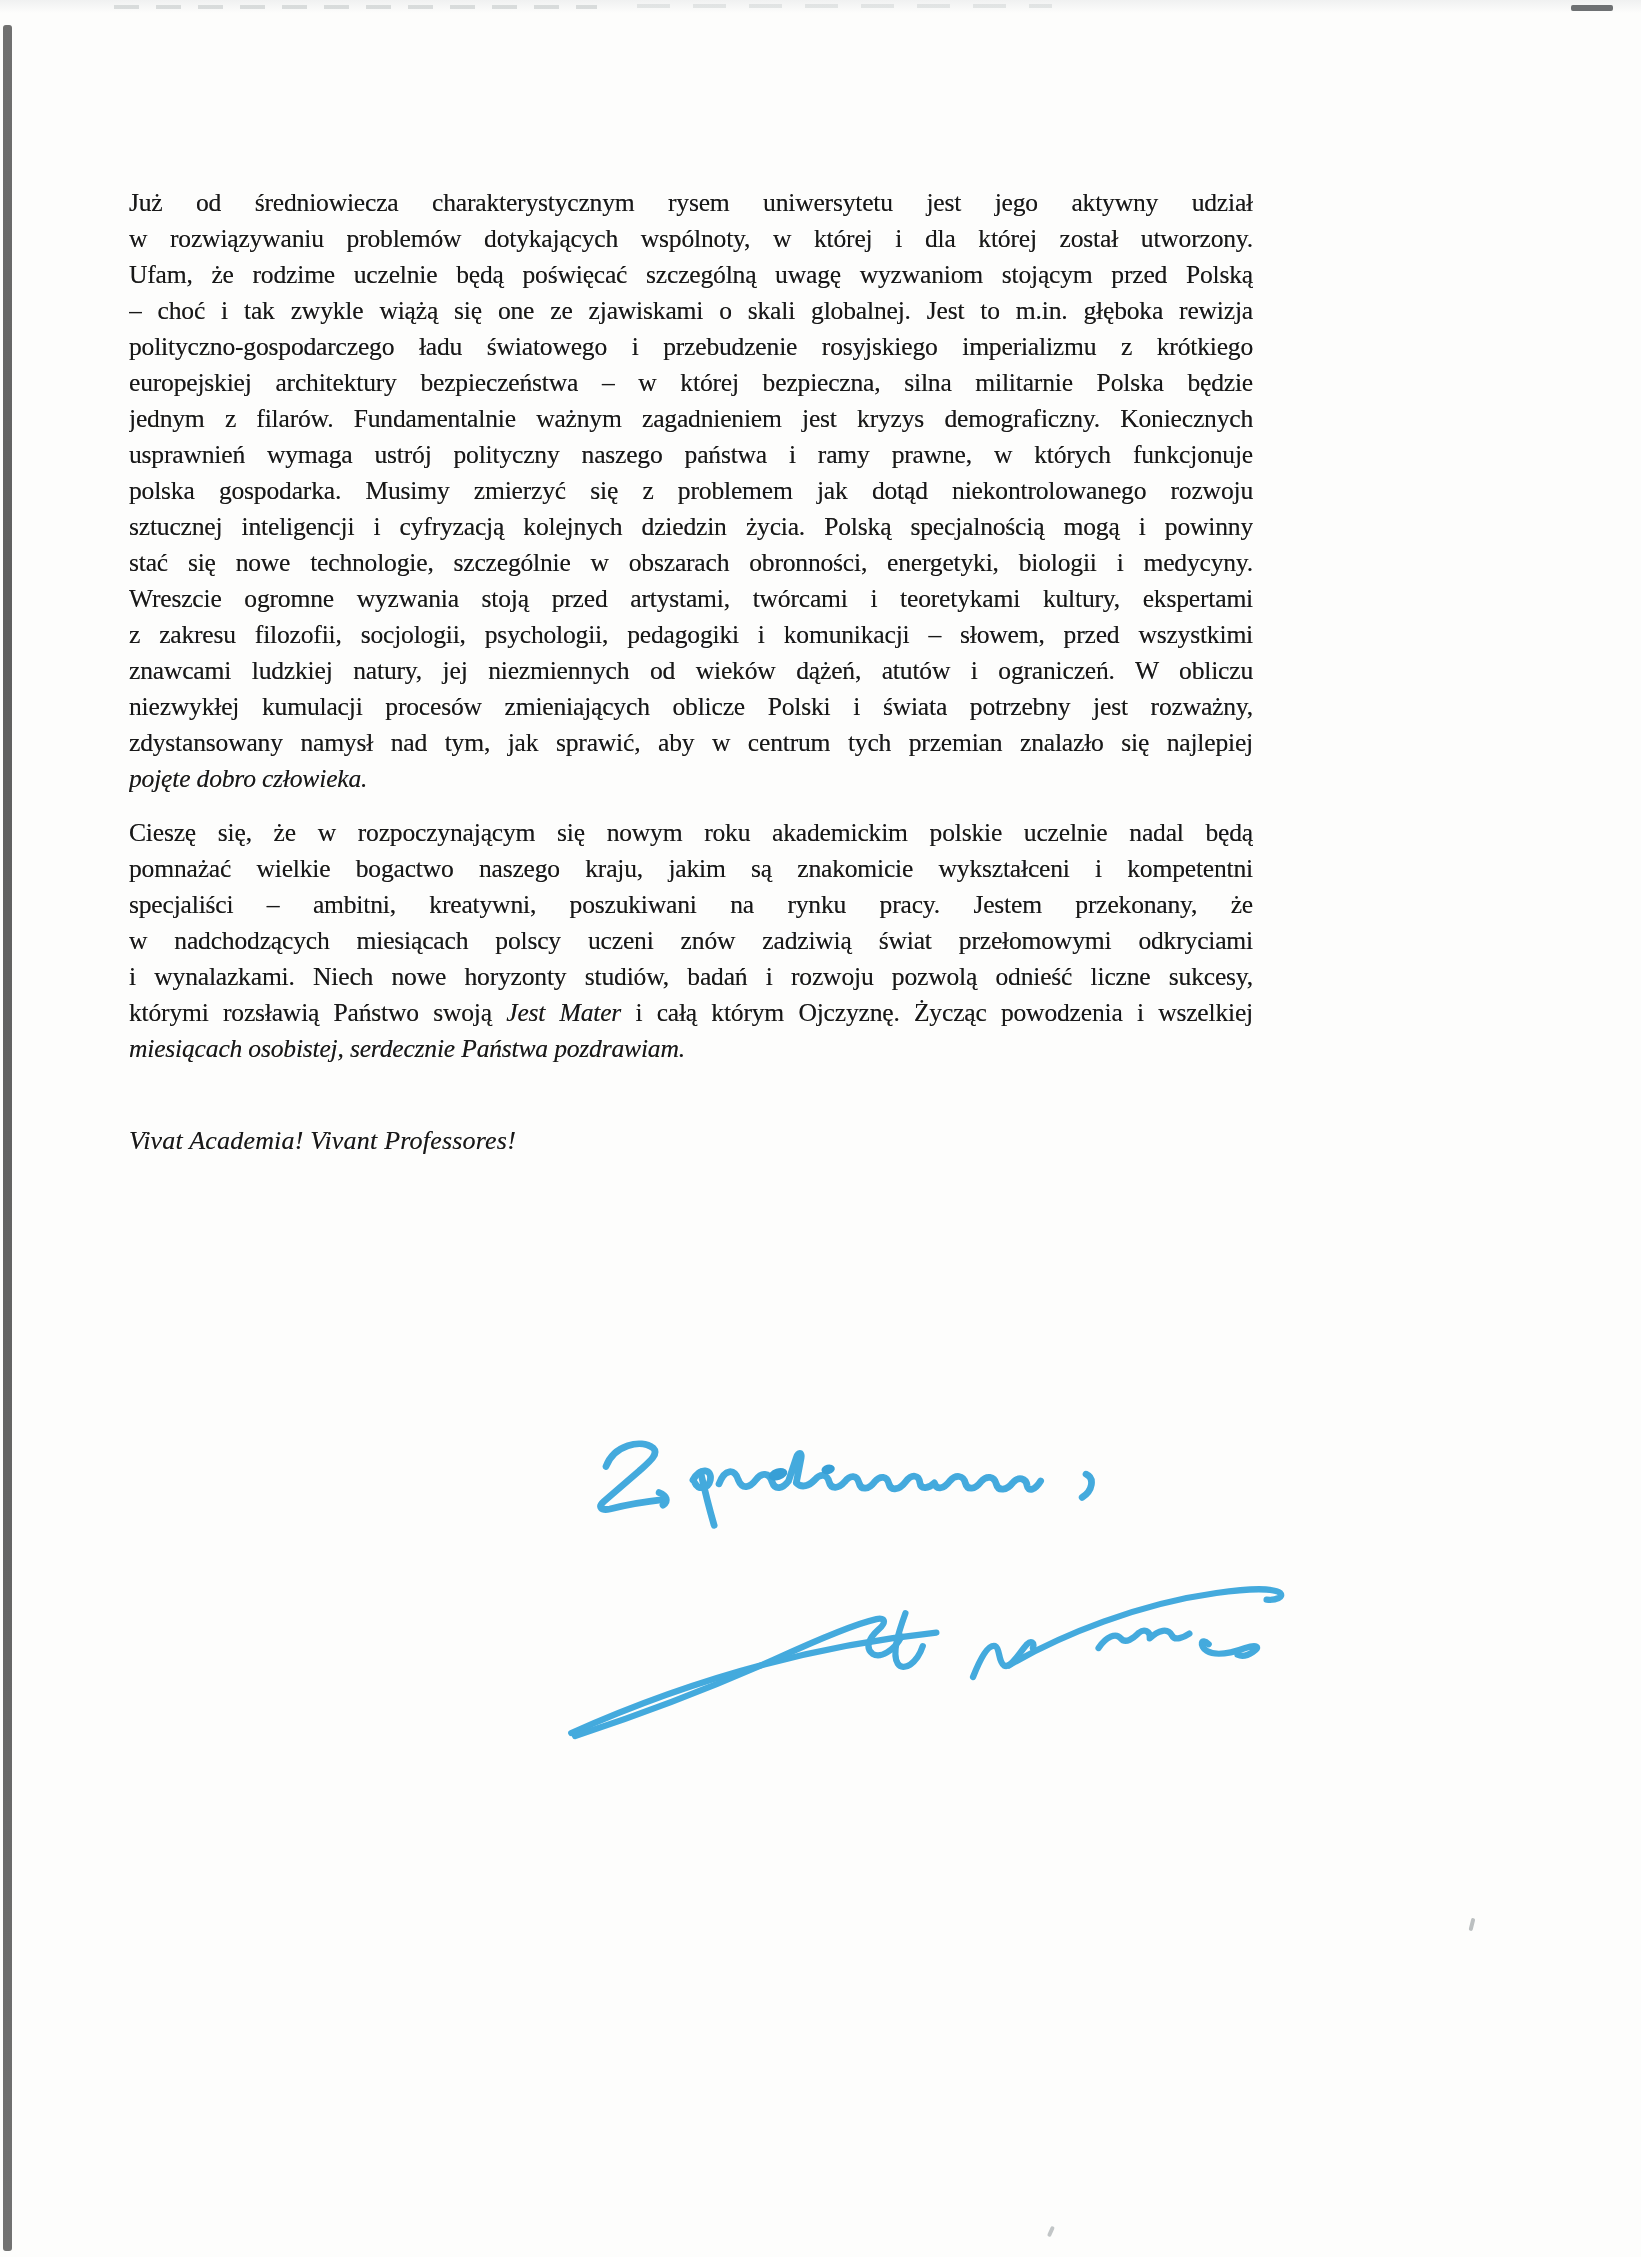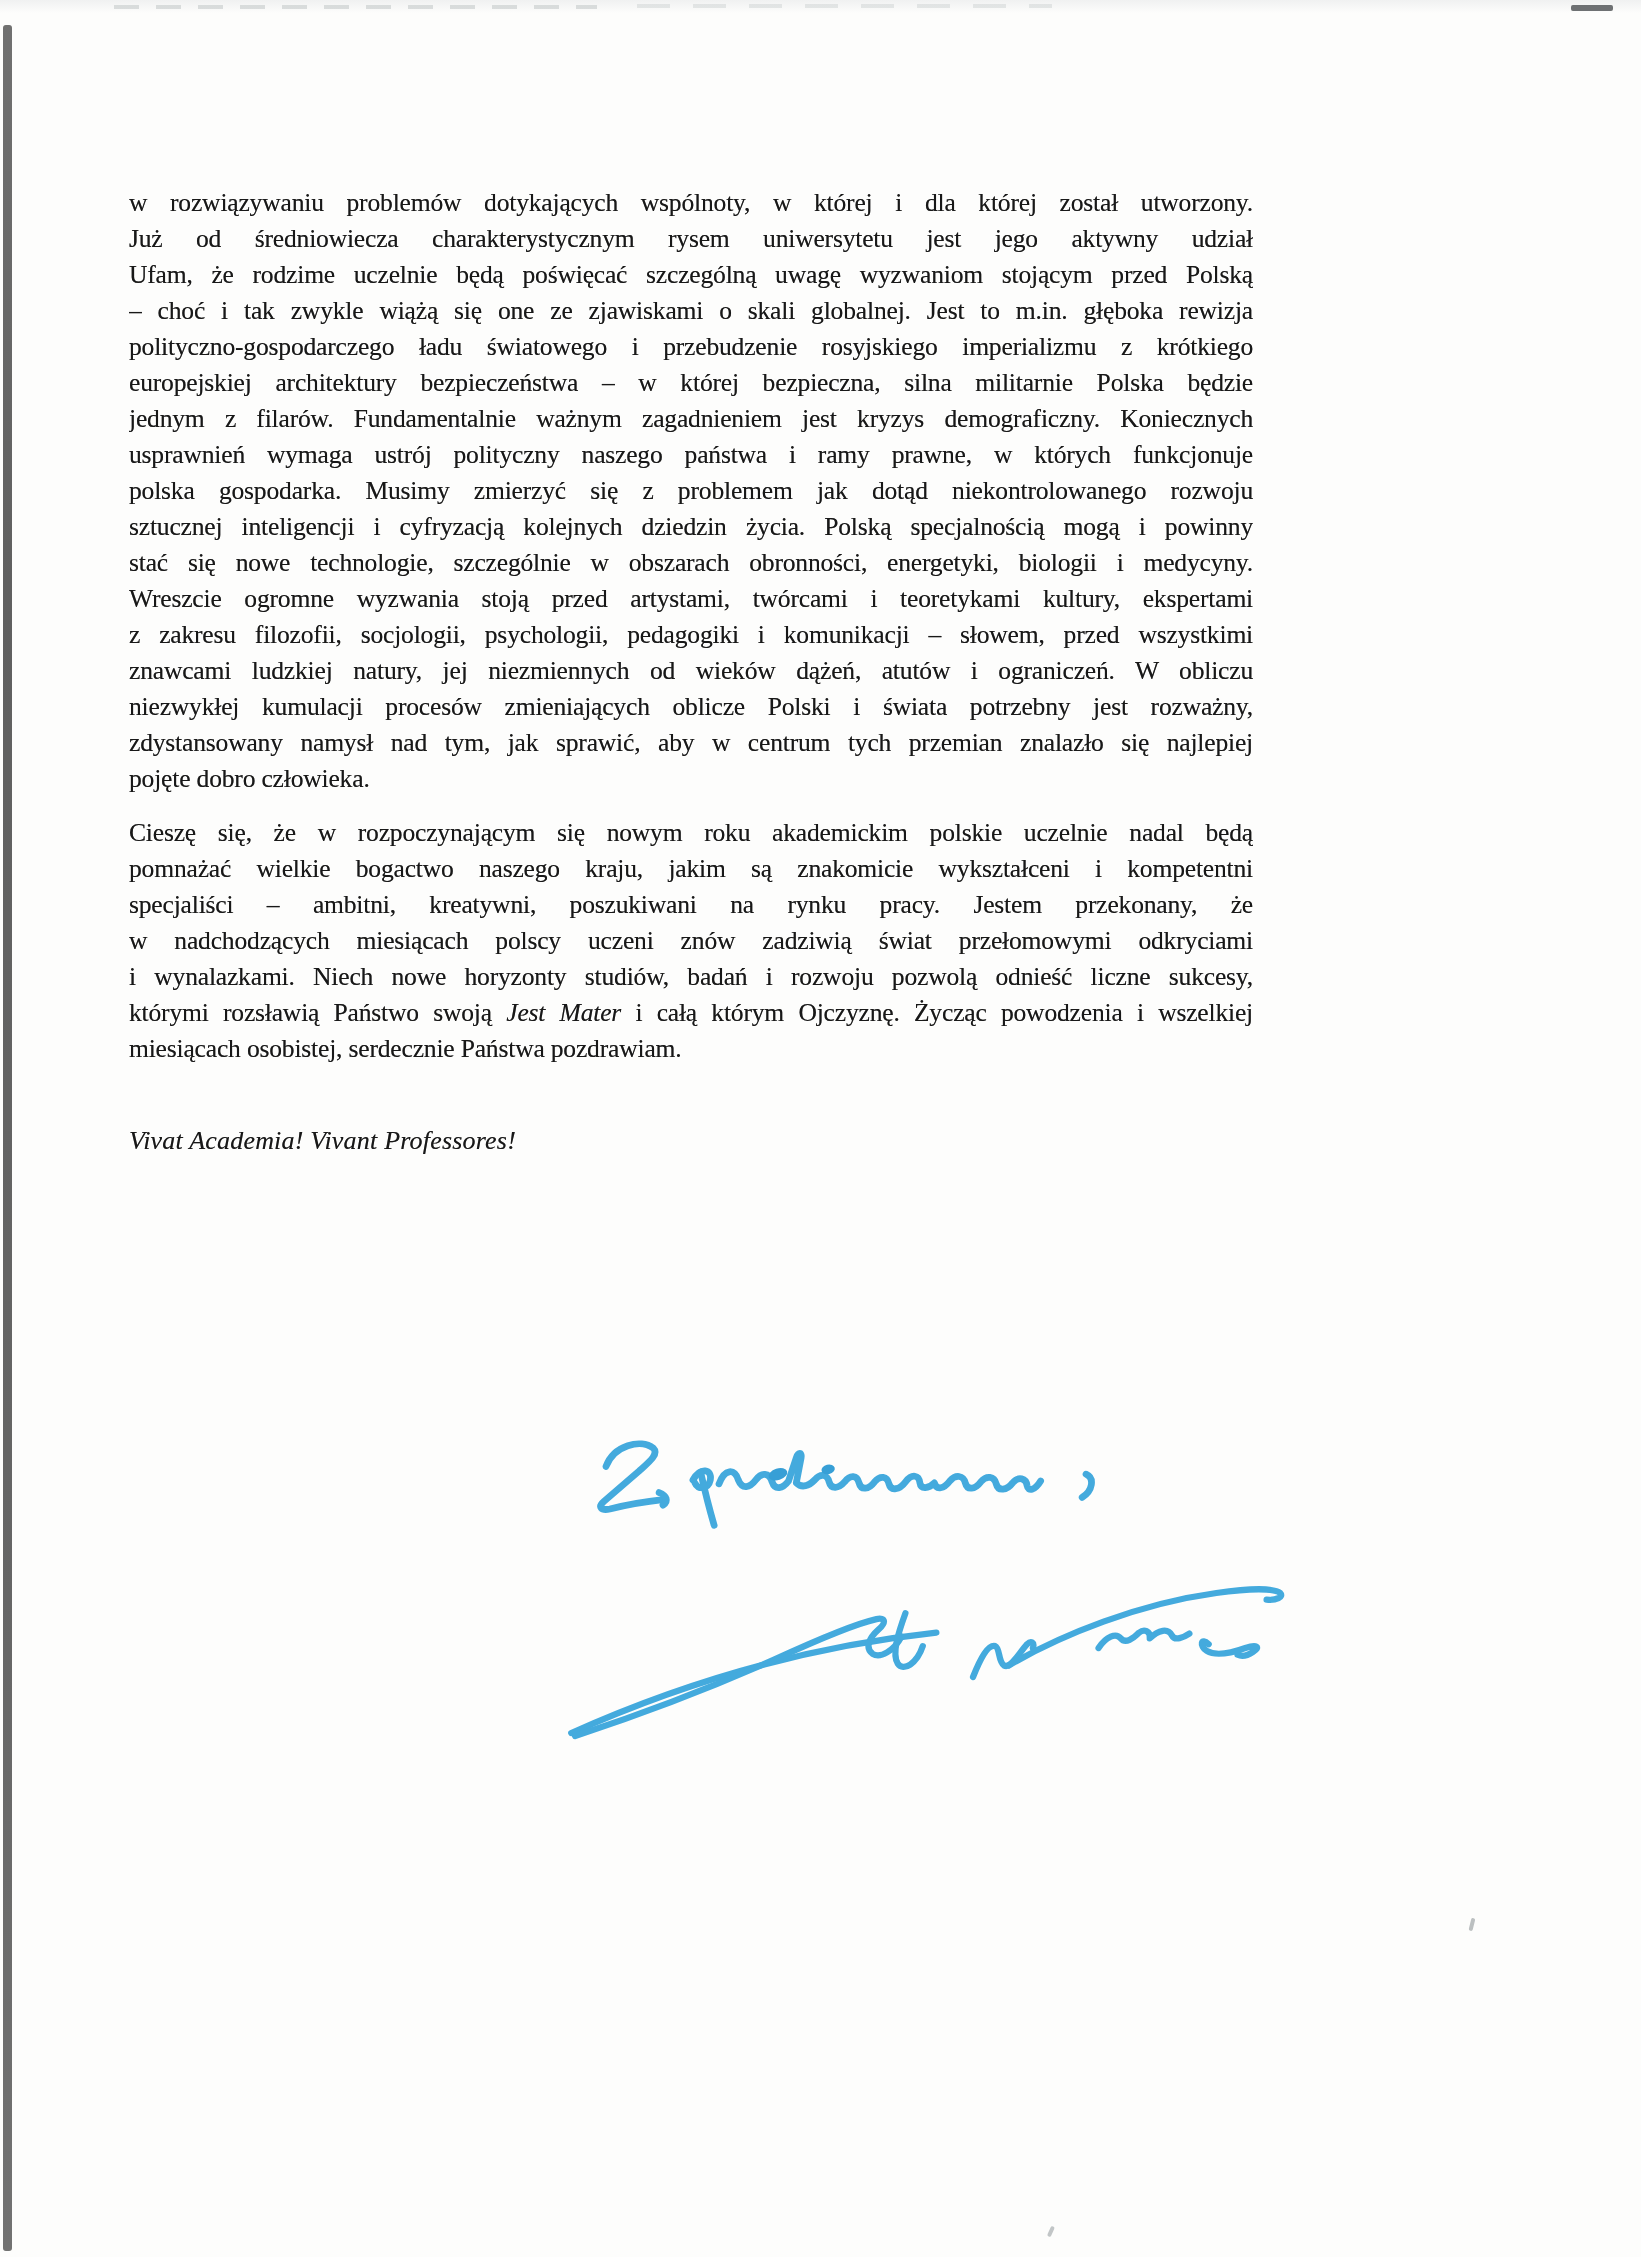--- a/index.html
+++ b/index.html
@@ -46,21 +46,21 @@
   .letter{
     position:absolute;left:129px;top:185px;width:1124px;
   }
   .line{
     font-size:25.6px;line-height:36px;height:36px;
     letter-spacing:-0.2px;
     text-align:justify;text-align-last:justify;
     white-space:nowrap;overflow:hidden;
     text-shadow:0 0 0.5px rgba(20,20,20,.55);
   }
-  .line.last{text-align-last:left;}
+  .line.last{text-align-last:left;font-style:italic;}
   .para-2{margin-top:18px;}
   .closing{
     margin-top:59px;font-size:26px;font-style:italic;
     letter-spacing:0.2px;text-shadow:0 0 0.5px rgba(20,20,20,.5);
   }
   .it{font-style:italic;}
   
   .handwriting-svg{position:absolute;left:521px;top:1395px;width:792px;height:367px;}
   .hw-hidden{
     position:absolute;left:618px;top:1429px;width:483px;height:87px;
@@ -76,22 +76,22 @@
   <div class="top-streak-a"></div>
   <div class="top-streak-b"></div>
   <div class="corner-dash"></div>
   <div class="left-bar"></div>
   <div class="speck-1"></div>
   <div class="speck-2"></div>
 
   <div class="letter">
 
     <div class="para-1">
+      <div class="line">Już od średniowiecza charakterystycznym rysem uniwersytetu jest jego aktywny udział</div>
       <div class="line">w rozwiązywaniu problemów dotykających wspólnoty, w której i dla której został utworzony.</div>
-      <div class="line">Już od średniowiecza charakterystycznym rysem uniwersytetu jest jego aktywny udział</div>
       <div class="line">Ufam, że rodzime uczelnie będą poświęcać szczególną uwagę wyzwaniom stojącym przed Polską</div>
       <div class="line">– choć i tak zwykle wiążą się one ze zjawiskami o skali globalnej. Jest to m.in. głęboka rewizja</div>
       <div class="line">polityczno-gospodarczego ładu światowego i przebudzenie rosyjskiego imperializmu z krótkiego</div>
       <div class="line">europejskiej architektury bezpieczeństwa – w której bezpieczna, silna militarnie Polska będzie</div>
       <div class="line">jednym z filarów. Fundamentalnie ważnym zagadnieniem jest kryzys demograficzny. Koniecznych</div>
       <div class="line">usprawnień wymaga ustrój polityczny naszego państwa i ramy prawne, w których funkcjonuje</div>
       <div class="line">polska gospodarka. Musimy zmierzyć się z problemem jak dotąd niekontrolowanego rozwoju</div>
       <div class="line">sztucznej inteligencji i cyfryzacją kolejnych dziedzin życia. Polską specjalnością mogą i powinny</div>
       <div class="line">stać się nowe technologie, szczególnie w obszarach obronności, energetyki, biologii i medycyny.</div>
       <div class="line">Wreszcie ogromne wyzwania stoją przed artystami, twórcami i teoretykami kultury, ekspertami</div>

